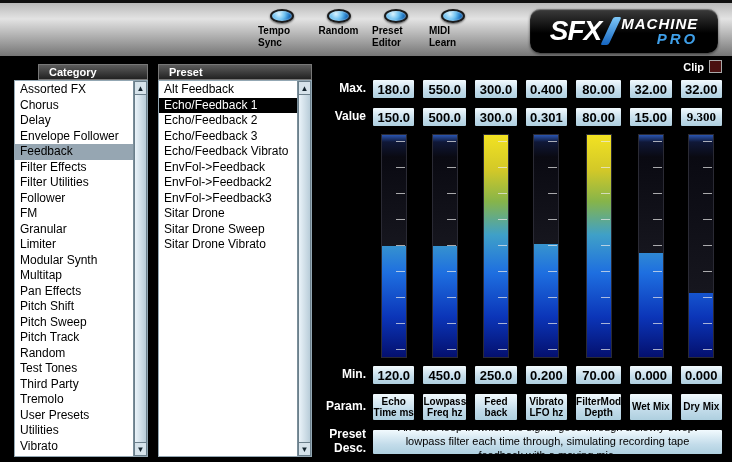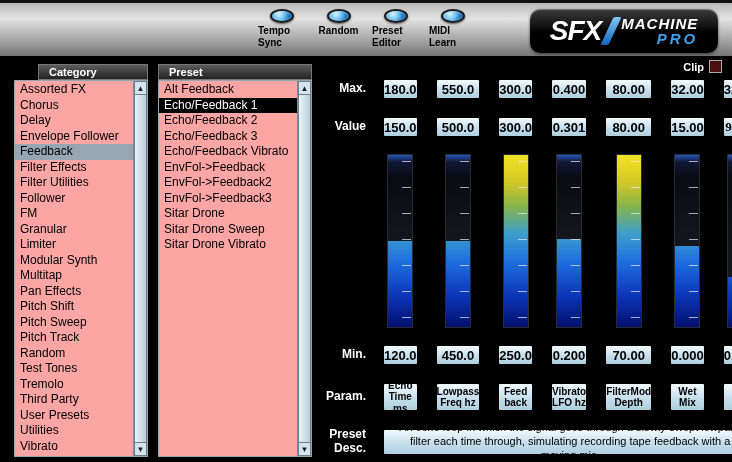--- a/index.html
+++ b/index.html
@@ -30,34 +30,34 @@
   .clip { position:absolute; top:60px; right:10px; display:flex; align-items:center; gap:5px; }
   .clip-label { color:#fff; font-size:11px; font-weight:bold; }
   .clip-led { width:13px; height:13px; background:#4a1010; border:1px solid #a8a8a8; }
 
   
   .panel { position:absolute; top:64px; bottom:5px; }
   .panel-category { left:14px; width:134px;padding-left:24px; }
   .panel-preset { left:158px; width:154px; }
   .panel-header { height:16px; background:linear-gradient(#5c5c5c,#222); border:1px solid #777;
     color:#fff; font-size:11px; font-weight:bold; display:flex; align-items:center; padding-left:10px; }
-  .listbox { position:absolute; top:16px; left:0; right:0; bottom:0; background:#fca5a5; border:1px solid #93a7b3; }
+  .listbox { position:absolute; top:16px; left:0; right:0; bottom:0; background:#ffffff; border:1px solid #93a7b3; }
   .list-items { position:absolute; top:1px; bottom:1px; left:0; right:14px; overflow:hidden; }
   .list-item { font-size:12px; line-height:15.5px; padding-left:5px; color:#000; white-space:nowrap; cursor:default; }
   .panel-category .list-item.selected { background:#96a6b2; }
   .panel-preset .list-item.selected { background:#000; color:#fff; }
   .scrollbar { position:absolute; top:0; right:0; bottom:0; width:14px; background:#b9c9d3; border-left:1px solid #7a8e9a; display:flex; flex-direction:column; }
   .sb-arrow { height:14px; background:#d6e3eb; border:1px solid #6b7f8b; font-size:8px;
     display:flex; align-items:center; justify-content:center; color:#14242e; cursor:pointer; }
   .sb-thumb { flex:1; background:linear-gradient(to right,#eaf3f9,#b9cdd9); border-left:1px solid #6b7f8b; border-right:1px solid #6b7f8b; cursor:pointer; }
 
   
   .controls { position:absolute; left:330px; right:8px; top:78px; bottom:6px;
     display:grid; grid-template-columns:36px repeat(7,1fr);
-    grid-template-rows:22px 22px 1fr 22px 30px 28px; column-gap:5px; row-gap:6px;gap:16px; }
+    grid-template-rows:22px 22px 1fr 22px 30px 28px; column-gap:5px; row-gap:6px; }
   .rowlabel { color:#fff; font-size:12px; font-weight:bold; display:flex; align-items:center;
     justify-content:flex-end; text-align:right; white-space:pre-line; line-height:1.15; }
   .vbox { background:linear-gradient(to bottom,#f2fafe,#c3dcea 60%,#aecfdf); border:2px solid #000;
     border-radius:3px; display:flex; align-items:center; justify-content:center;
     font-size:13px; font-weight:bold; color:#000; cursor:text; }
   .pbox { background:linear-gradient(to bottom,#f2fafe,#c3dcea 60%,#aecfdf); border:2px solid #000;
     border-radius:3px; display:flex; align-items:center; justify-content:center;
     font-size:10px; font-weight:bold; color:#000; white-space:pre-line; text-align:center; line-height:1.15; cursor:pointer; }
   .desc-box { background:linear-gradient(to bottom,#f2fafe,#c3dcea 60%,#aecfdf); border:2px solid #000;
     border-radius:3px; font-size:11px; color:#000; display:flex; align-items:center; justify-content:center;
@@ -124,22 +124,22 @@
         <div class="list-item">Granular</div>
         <div class="list-item">Limiter</div>
         <div class="list-item">Modular Synth</div>
         <div class="list-item">Multitap</div>
         <div class="list-item">Pan Effects</div>
         <div class="list-item">Pitch Shift</div>
         <div class="list-item">Pitch Sweep</div>
         <div class="list-item">Pitch Track</div>
         <div class="list-item">Random</div>
         <div class="list-item">Test Tones</div>
+        <div class="list-item">Third Party</div>
         <div class="list-item">Tremolo</div>
-        <div class="list-item">Third Party</div>
         <div class="list-item">User Presets</div>
         <div class="list-item">Utilities</div>
         <div class="list-item">Vibrato</div>
       </div>
     <div class="scrollbar">
       <div class="sb-arrow">▲</div>
       <div class="sb-thumb"></div>
       <div class="sb-arrow">▼</div>
     </div>
   </div>

